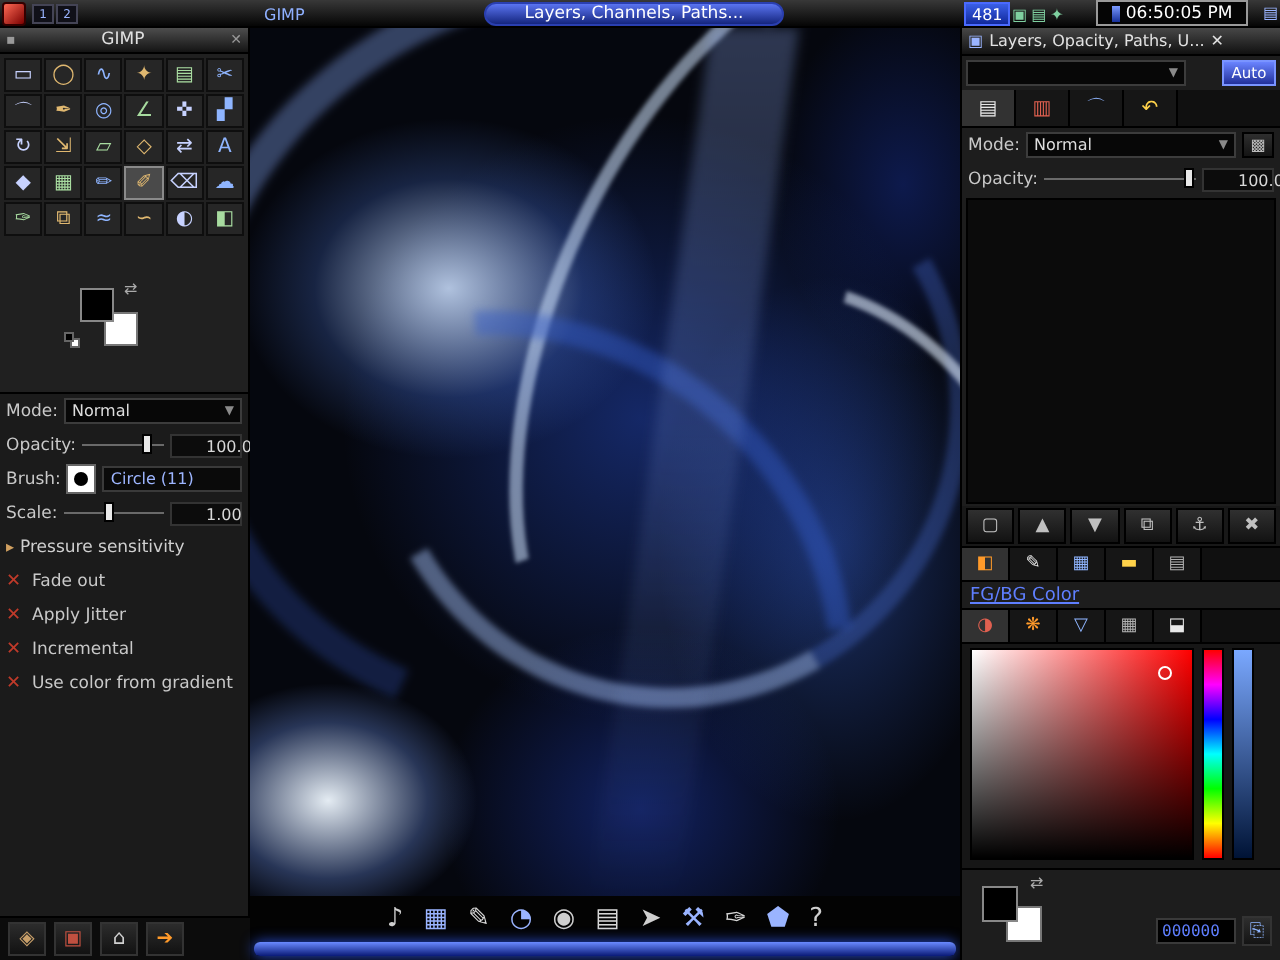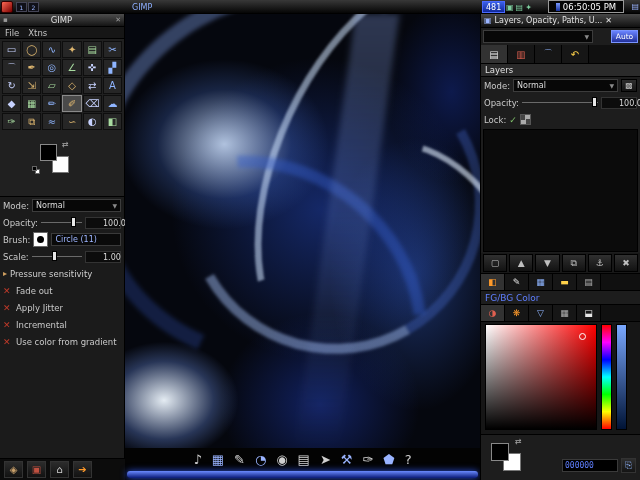--- a/index.html
+++ b/index.html
@@ -151,75 +151,72 @@
   .p-list { flex:1; margin:1px 2px; background:#0b0b0b; border:1px solid #000; }
   .p-btnrow { height:20px; display:flex; gap:2px; padding:1px 2px; background:#181818; }
   .p-btn { flex:1; background:linear-gradient(#303030,#121212); border:1px solid #000; color:#c0c0c0;
     font-size:9px; display:flex; align-items:center; justify-content:center; }
   .p-tabs2 { height:18px; display:flex; background:#101010; border-top:1px solid #000; border-bottom:1px solid #000; }
   .p-tab2 { width:24px; display:flex; align-items:center; justify-content:center; font-size:9px;
     background:#161616; border-right:1px solid #000; }
   .p-tab2.active { background:#323232; }
   .c-or { color:#ff9a2a; } .c-wh { color:#e8e8e8; } .c-bl { color:#8fb5ff; }
   .c-yl { color:#ffd24a; } .c-gy { color:#b0b0b0; } .c-rd { color:#e06050; }
-  .p-fgbg-label { height:13px; display:flex; align-items:center; padding-left:4px; color:#5f7fff; font-size:9px; }
+  .p-fgbg-label { height:13px; display:flex; align-items:center; padding-left:4px; color:#5f7fff; font-size:9px;text-decoration:underline; }
   .p-colorarea { height:112px; position:relative; background:#161616; }
   .sv-square { position:absolute; left:4px; top:2px; width:112px; height:106px; border:1px solid #000;
     background:linear-gradient(to top,#000,rgba(0,0,0,0)), linear-gradient(to right,#fff,#f00); }
   .sv-marker { position:absolute; right:10px; top:8px; width:7px; height:7px; border:1px solid #fff;
     border-radius:50%; }
   .hue-strip { position:absolute; left:120px; top:2px; width:11px; height:106px; border:1px solid #000;
     background:linear-gradient(to bottom,#f00,#f0f,#00f,#0ff,#0f0,#ff0,#f00); }
   .val-strip { position:absolute; left:135px; top:2px; width:11px; height:106px; border:1px solid #000;
     background:linear-gradient(to bottom,#7aa8ff,#001335); }
   .p-colorbottom { height:46px; position:relative; background:#1d1d1d; border-top:1px solid #000; }
   .p-colorbottom .bg { position:absolute; left:22px; top:18px; width:18px; height:18px; background:#fff; border:1px solid #777; }
   .p-colorbottom .fg { position:absolute; left:10px; top:8px; width:18px; height:18px; background:#000; border:1px solid #888; }
   .p-colorbottom .swap { position:absolute; left:34px; top:2px; font-size:8px; color:#aaa; }
   .hexwrap { position:absolute; right:22px; top:24px; display:flex; align-items:center; gap:2px; }
-  .hexfield { width:56px; height:13px; background:#000; border:1px solid #3a3a3a; color:#5f7fff;
+  .hexfield { width:40px; height:13px; background:#000; border:1px solid #3a3a3a; color:#5f7fff;
     font-size:8px; font-family:"DejaVu Sans Mono", monospace; padding:0 2px; }
   .docbtn { position:absolute; right:4px; top:23px; width:15px; height:15px;
     background:linear-gradient(#2e2e2e,#141414); border:1px solid #333; color:#8fb5ff;
     display:flex; align-items:center; justify-content:center; font-size:9px; }
 </style>
 </head>
 <body>
 
 <div id="screen">
 
   <div class="taskbar">
     <div class="tb-launcher"></div>
     <div class="tb-pager">
       <div class="tb-desk">1</div>
       <div class="tb-desk">2</div>
     </div>
     <div class="tb-win">GIMP</div>
+    <div class="tb-title">Layers, Channels, Paths...</div>
     <div class="tb-badge">481</div>
     <div class="tb-tray">
       <span>▣</span>
       <span>▤</span>
       <span>✦</span>
     </div>
     <div class="tb-clock">
       <span class="dot"></span>
       <span>06:50:05 PM</span>
     </div>
     <div class="tb-corner">▤</div>
   </div>
 
   <div class="toolbox">
     <div class="titlebar">
       <span class="wbtn">▪</span>
       <span class="grow">GIMP</span>
       <span class="wbtn">✕</span>
-    </div>
-    <div class="menubar">
-      <span>File</span>
-      <span>Xtns</span>
     </div>
     <div class="toolgrid">
       <div class="tool">▭</div>
       <div class="tool">◯</div>
       <div class="tool">∿</div>
       <div class="tool">✦</div>
       <div class="tool">▤</div>
       <div class="tool">✂</div>
       <div class="tool">⌒</div>
       <div class="tool">✒</div>
@@ -355,41 +352,35 @@
       </div>
       <div class="p-auto">Auto</div>
     </div>
     <div class="p-tabs">
       <div class="p-tab active c-wh">▤</div>
       <div class="p-tab c-rd">▥</div>
       <div class="p-tab c-bl">⌒</div>
       <div class="p-tab c-yl">↶</div>
       <div class="fill"></div>
     </div>
-    <div class="p-section">Layers</div>
     <div class="p-row">
       <span>Mode:</span>
       <div class="combo" style="flex:1">
         <span>Normal</span>
         <span class="arr">▼</span>
       </div>
       <div class="p-sqbtn">▩</div>
     </div>
     <div class="p-row">
       <span>Opacity:</span>
       <div class="slider">
         <div class="track"></div>
           <div class="handle" style="left:92%"></div>
       </div>
       <div class="val">100.0</div>
-    </div>
-    <div class="p-row p-lock">
-      <span>Lock:</span>
-      <span class="tick">✓</span>
-      <div class="checker"></div>
     </div>
     <div class="p-list"></div>
     <div class="p-btnrow">
       <div class="p-btn">▢</div>
       <div class="p-btn">▲</div>
       <div class="p-btn">▼</div>
       <div class="p-btn">⧉</div>
       <div class="p-btn">⚓</div>
       <div class="p-btn">✖</div>
     </div>

